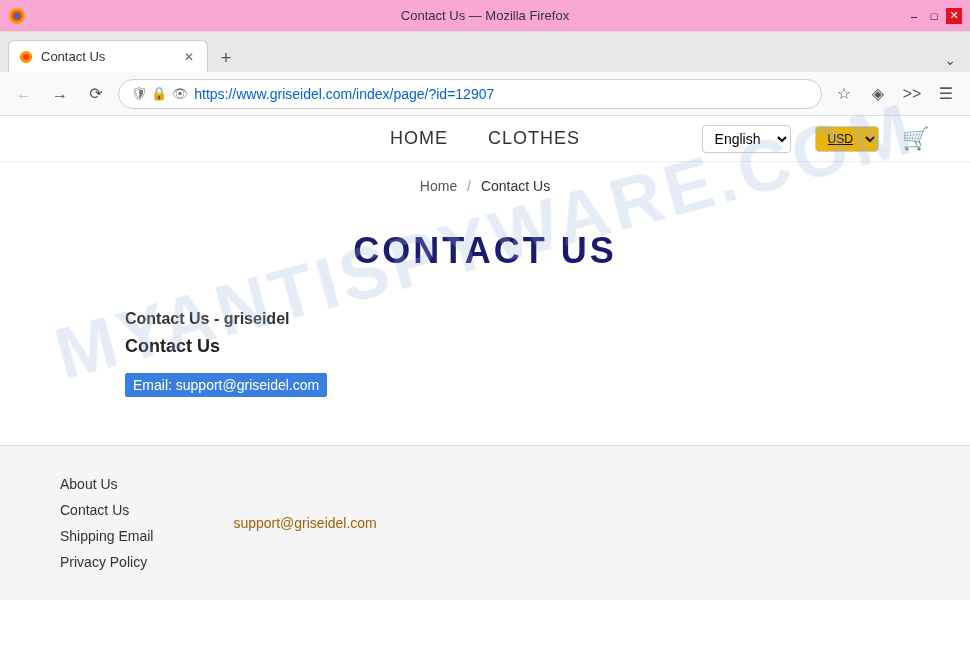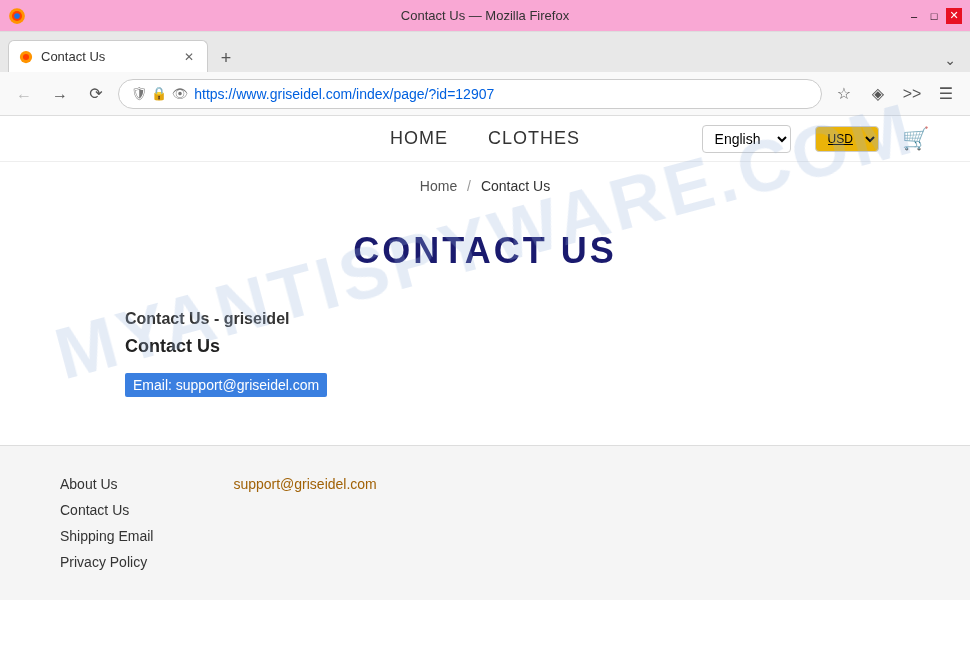--- a/index.html
+++ b/index.html
@@ -195,20 +195,21 @@
       white-space: nowrap;
     }
 
     
     .site-footer {
       background: #f5f5f5;
       border-top: 1px solid #ddd;
       padding: 30px 60px;
       display: flex;
       gap: 80px;
+      align-items: center;
     }
     .footer-col { display: flex; flex-direction: column; gap: 10px; }
     .footer-link {
       font-size: 14px; color: #333; text-decoration: none; cursor: pointer;
     }
     .footer-email { font-size: 14px; color: #a16207; }
   </style>
 </head>
 <body>
 

